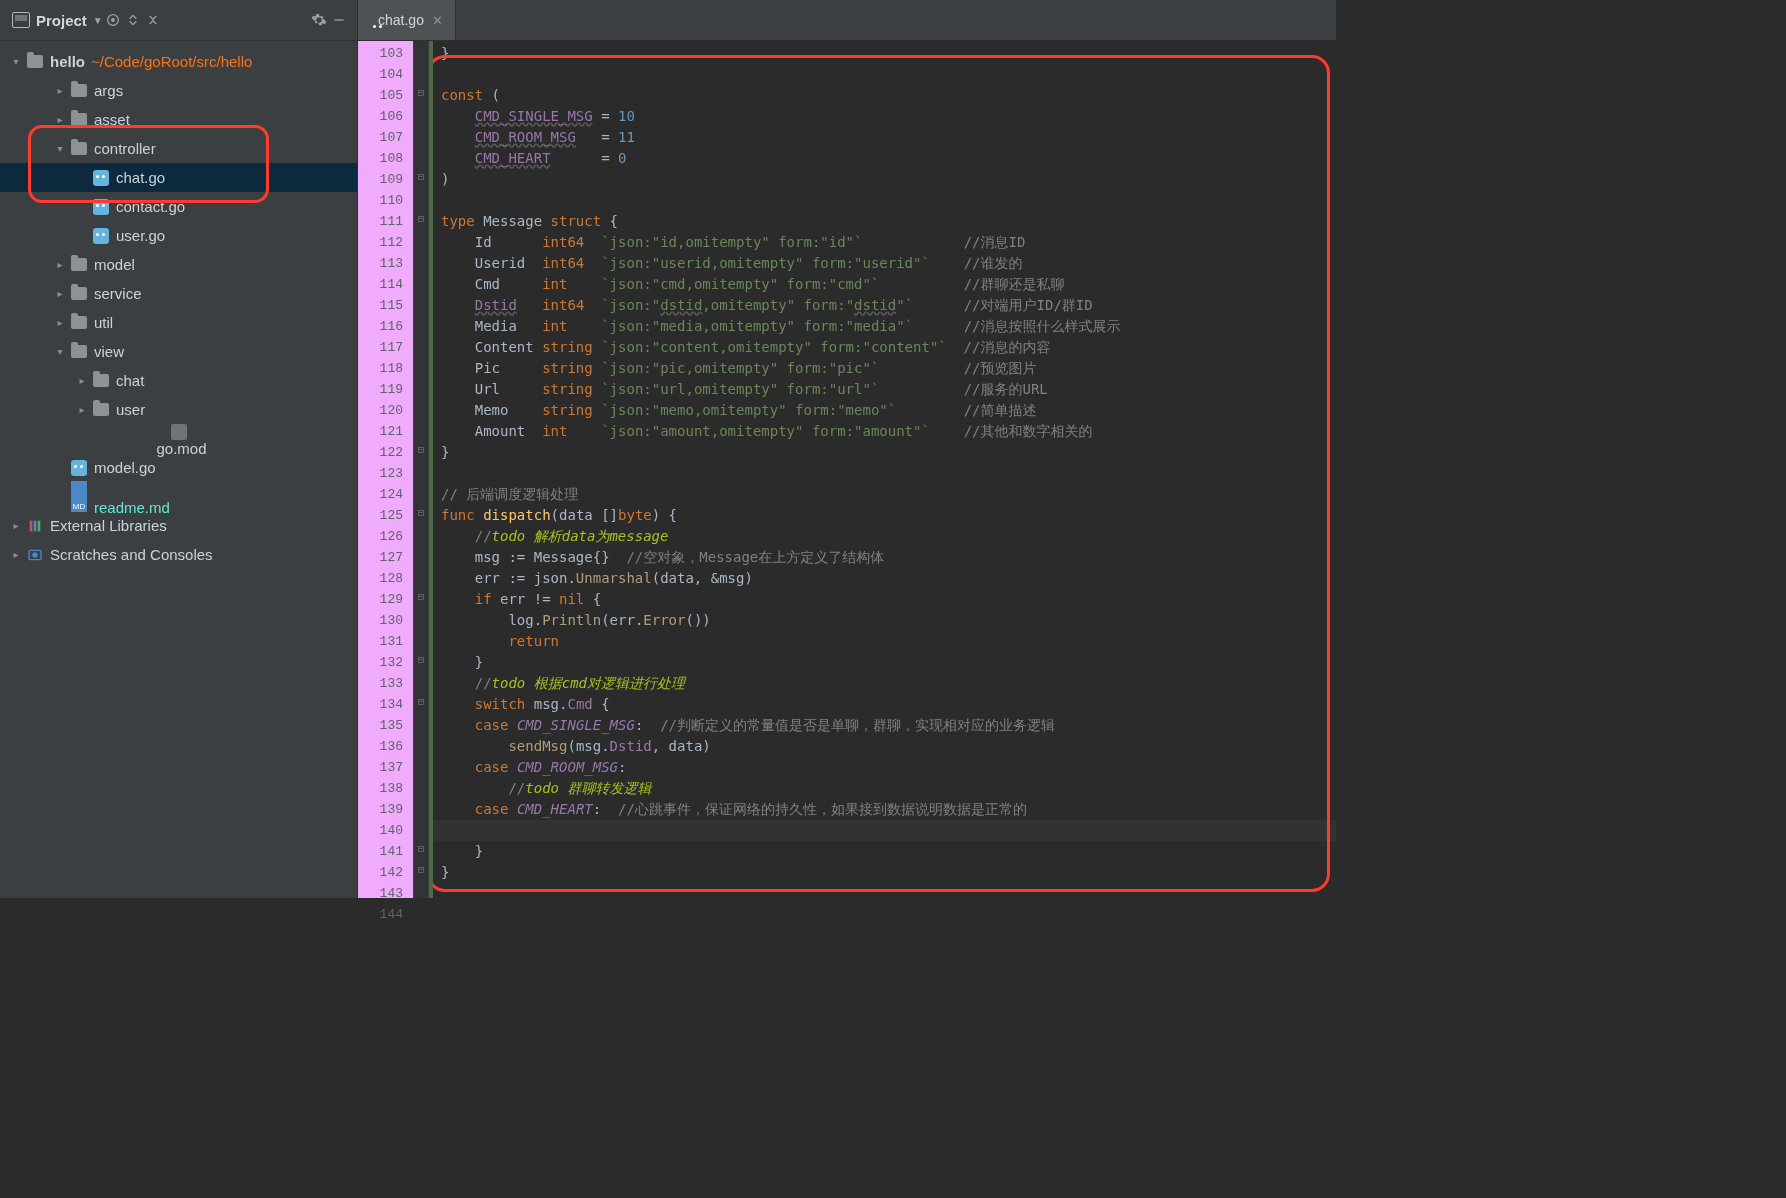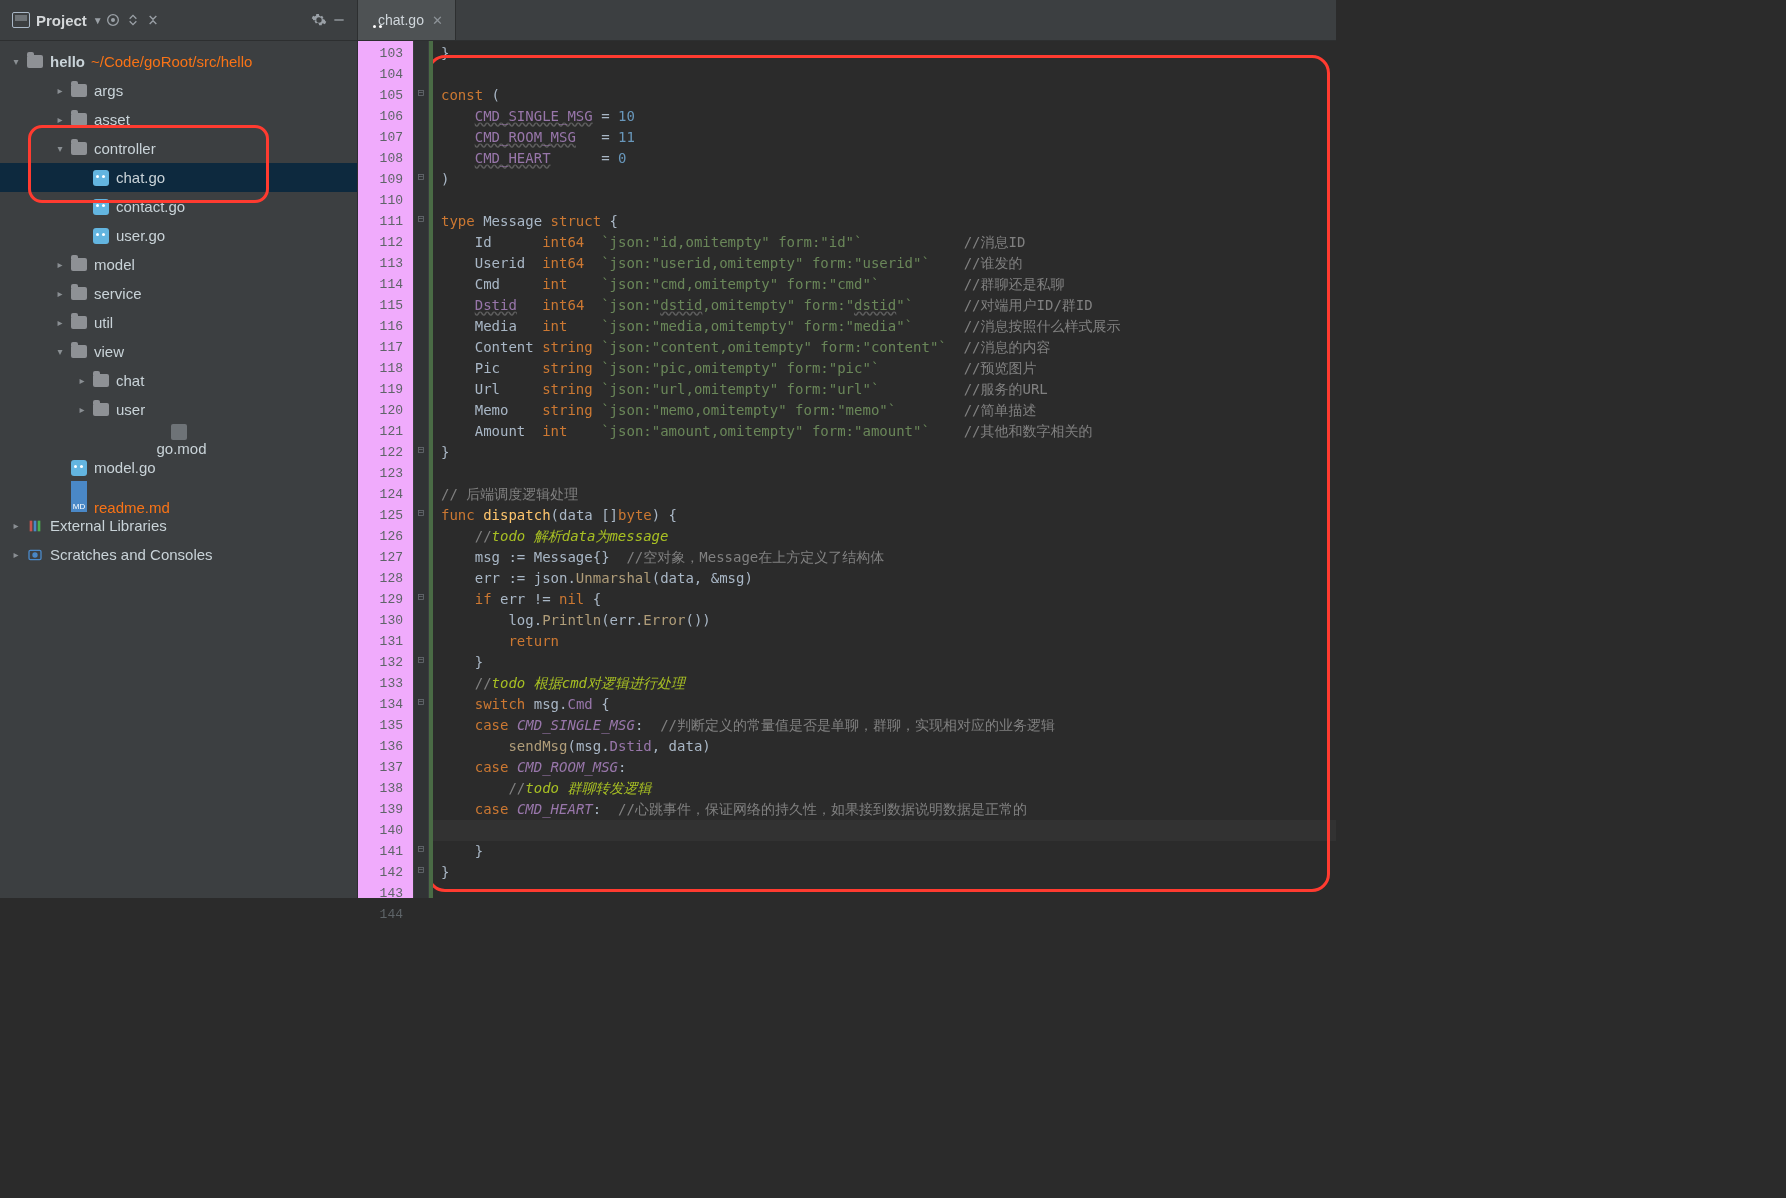--- a/index.html
+++ b/index.html
@@ -210,21 +210,21 @@
               <span class="icon">
                 <span class="go-ic"></span>
               </span>
               <span class="label">model.go</span>
             </div>
             <div class="row" style="padding-left: 54px;">
               <span class="arrow"></span>
               <span class="icon">
                 <span class="md-ic">MD</span>
               </span>
-              <span class="label" style="color: #f97316; margin-top: 22px;">readme.md</span>
+              <span class="label" style="color: #5eead4; margin-top: 22px;">readme.md</span>
             </div>
           </div>
 
         <div class="row" style="padding-left:10px">
           <span class="arrow">▸</span>
           <span class="icon ext-ic">
               <svg viewBox="0 0 24 24" fill="none">
                 <rect x="4" y="4" width="4" height="16" fill="#c75450"></rect>
                 <rect x="10" y="4" width="4" height="16" fill="#4a88c7"></rect>
                 <rect x="16" y="4" width="4" height="16" fill="#4caf50"></rect>

